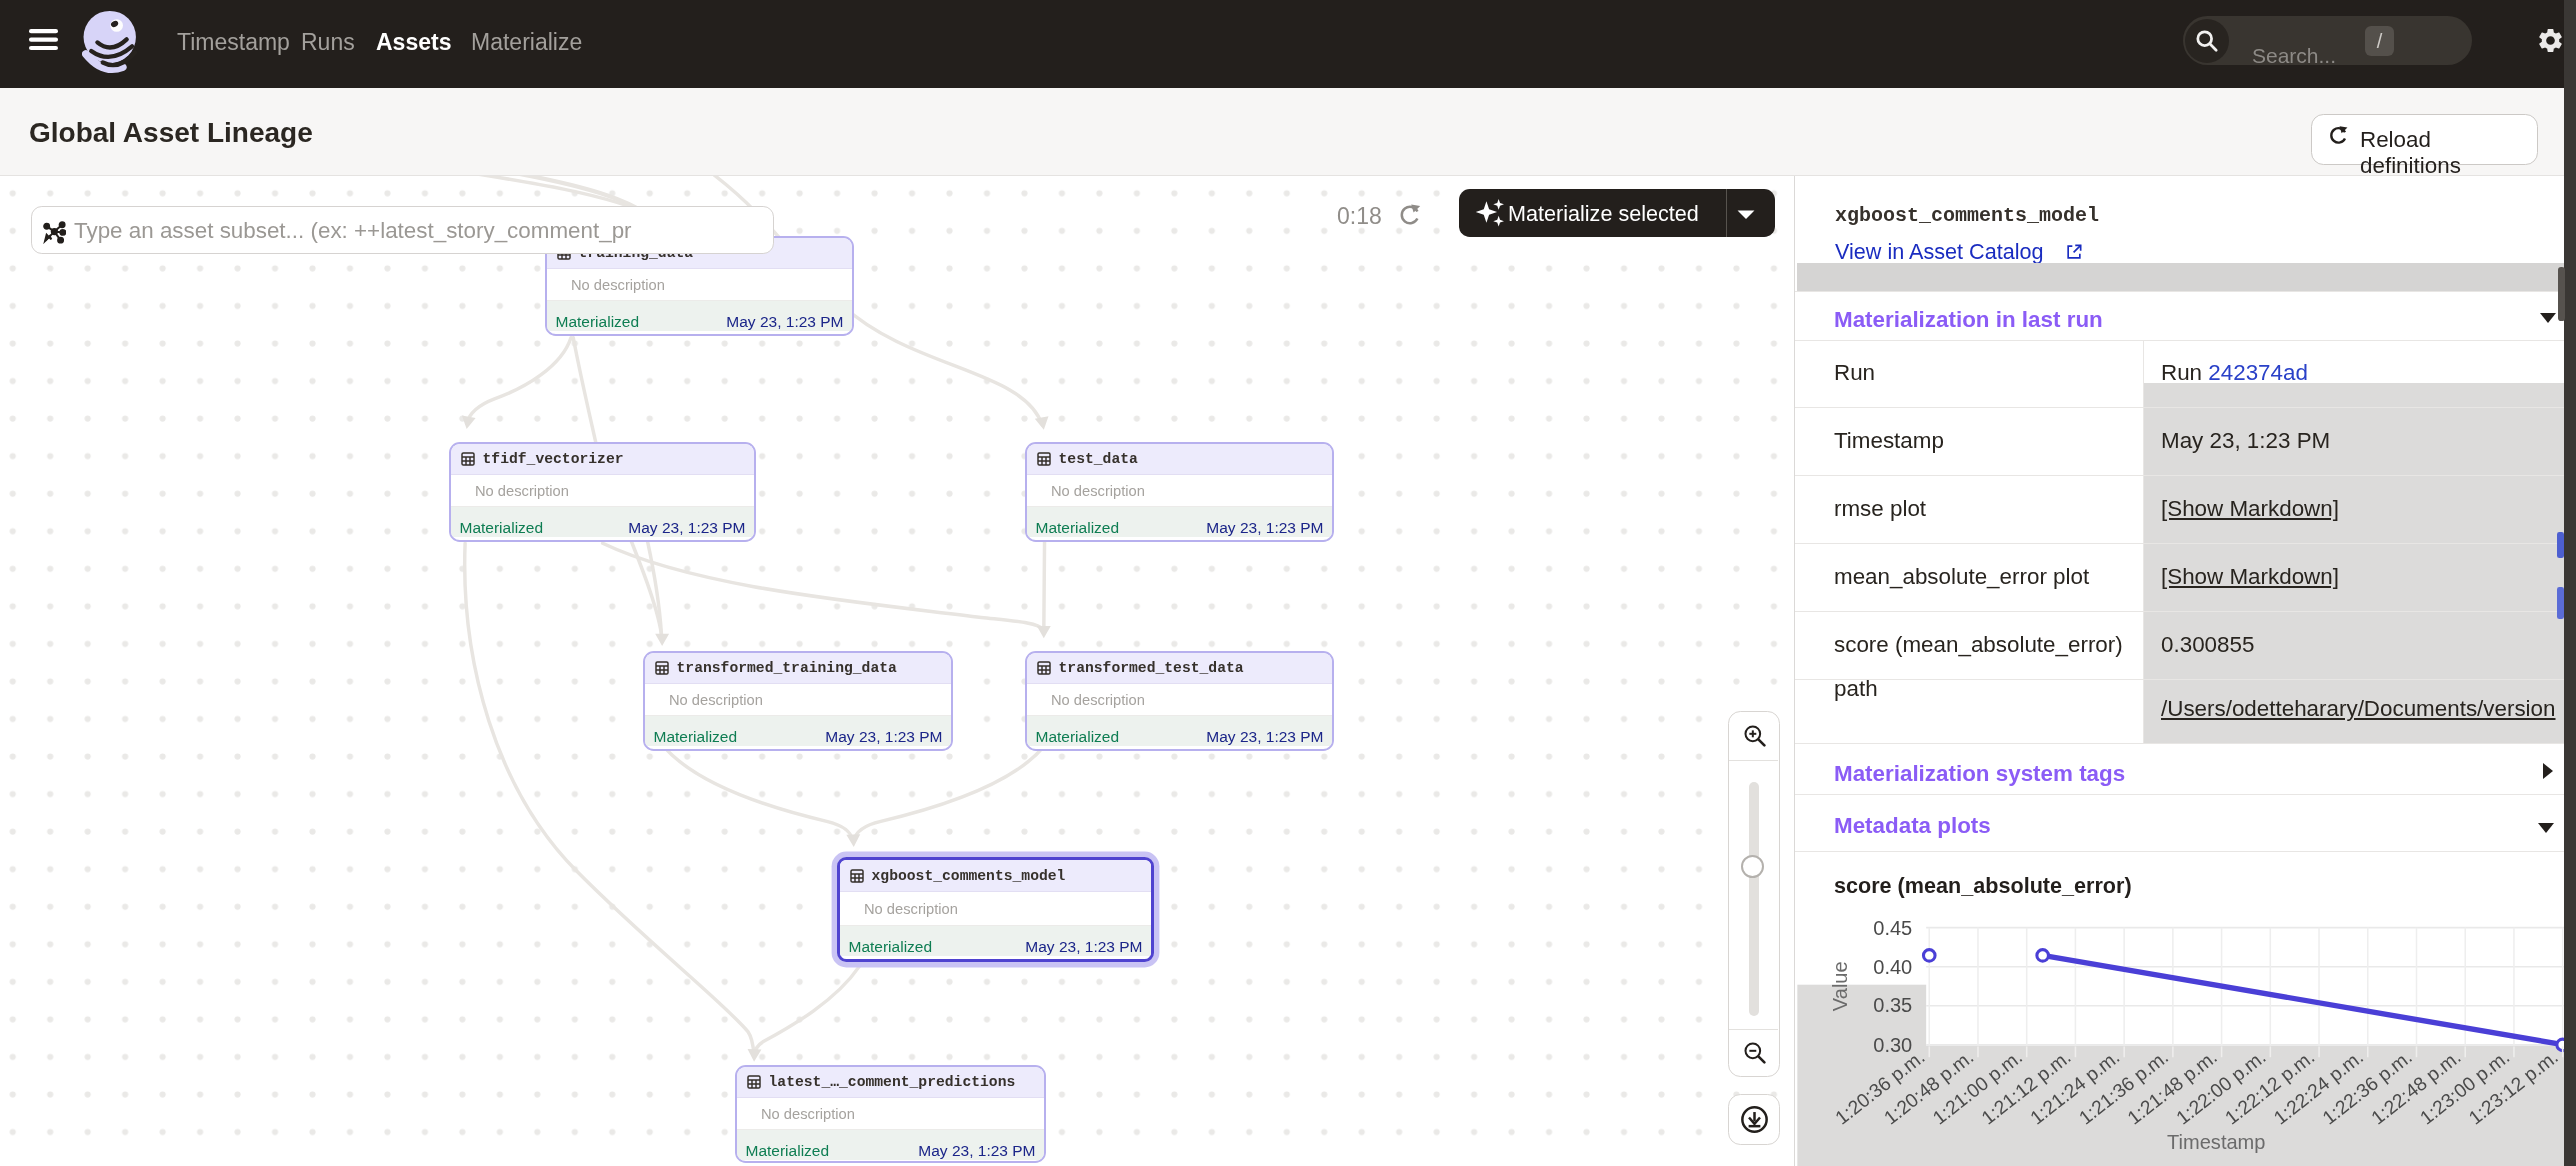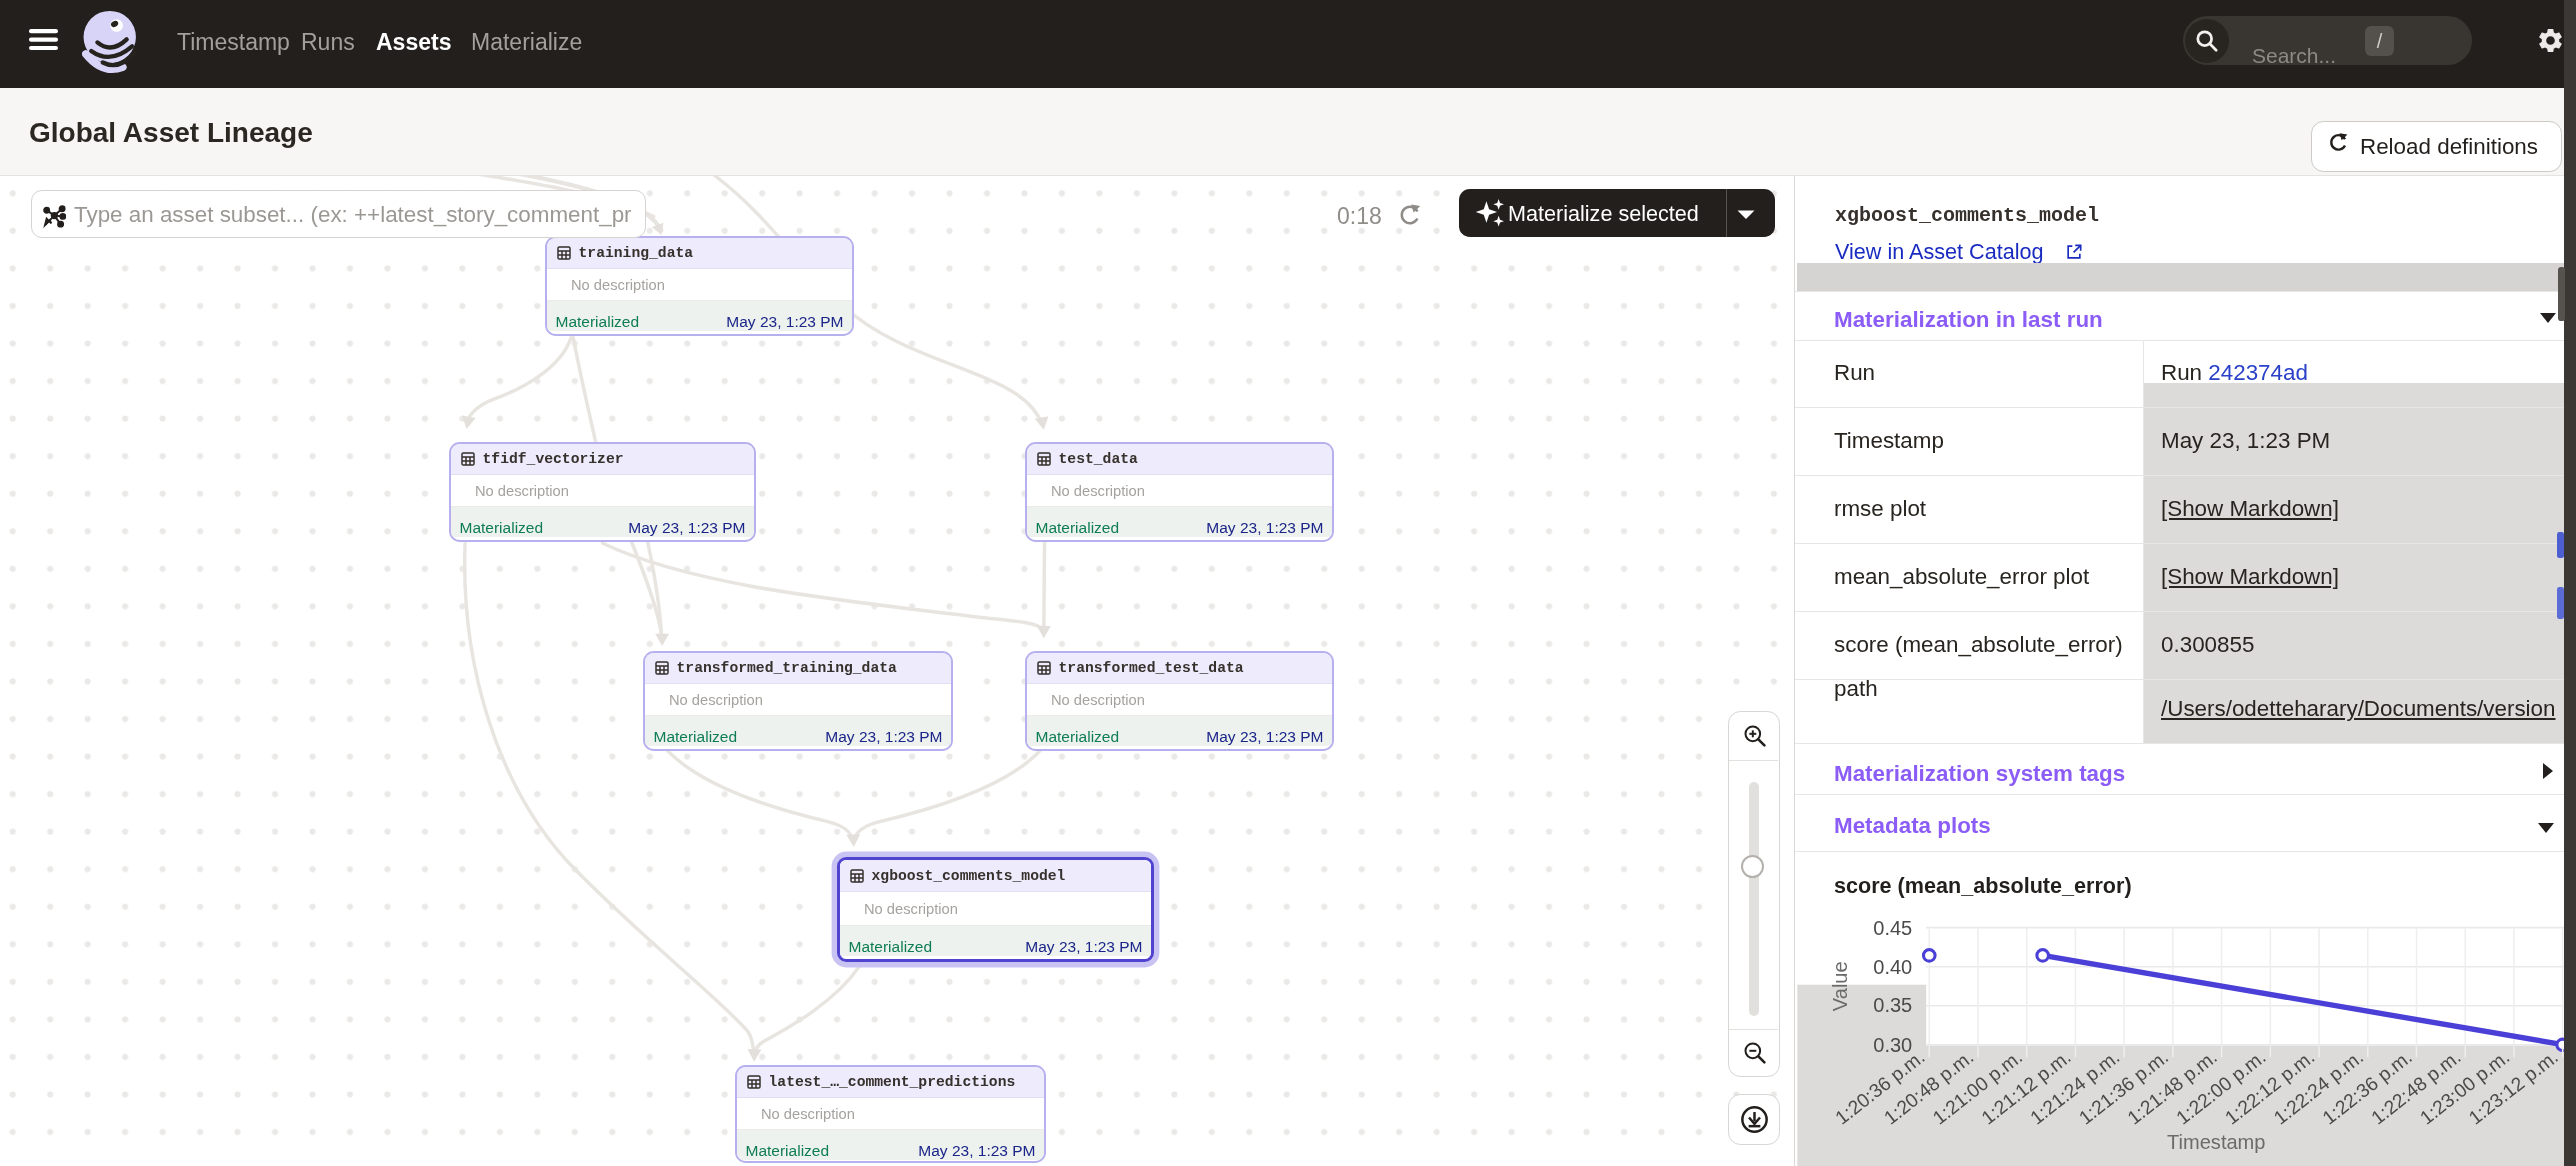--- a/index.html
+++ b/index.html
@@ -14,29 +14,29 @@
 .navlink.active { color:#ffffff; font-weight:700; }
 #searchpill { left:2183px; top:16px; width:289px; height:49px; border-radius:25px; background:#393530; }
 #searchcircle { left:2185px; top:18.5px; width:44px; height:44px; border-radius:50%; background:#282420; }
 #searchtext { left:2252px; top:44px; font-size:21px; color:#8d8a86; }
 #slashkey { left:2365px; top:25.5px; width:29px; height:30px; border-radius:6.2px; background:#54504b;
   color:#cfccc8; font-size:20px; text-align:center; line-height:30px; }
 
 
 #header { left:0; top:88px; width:2576px; height:88px; background:#f7f6f5; border-bottom:1.5px solid #e5e3e1; }
 #pagetitle { left:29px; top:29px; font-size:28px; font-weight:700; color:#2b2722; }
-#reloadbtn { left:2311px; top:33px; width:251px; height:51px; background:#ffffff; border:1.5px solid #ccc9c6;
+#reloadbtn { left:2311px; top:26px; width:227px; height:51px; background:#ffffff; border:1.5px solid #ccc9c6;
   border-radius:12.4px;padding-left:24px; }
 #reloadbtn span { position:absolute; left:48px; top:11.6px; font-size:22.4px; color:#231f1c; }
 
 
 #graph { left:0; top:176px; width:1794px; height:991px; background:#ffffff; overflow:hidden; }
 
 
-#filter { left:31px; top:14px; width:615px; height:48px; background:#fff; border:1.5px solid #d6d3d1;
+#filter { left:31px; top:30px; width:743px; height:48px; background:#fff; border:1.5px solid #d6d3d1;
   border-radius:10.8px; overflow:hidden; }
 #filter .ph { position:absolute; left:42px; top:10.8px; font-size:22.4px; color:#9b9894; white-space:nowrap; }
 #timer { left:1337px; top:27px; font-size:23px; color:#908d89; }
 #matbtn { left:1459px; top:13px; width:316px; height:48px; background:#231f1c; border-radius:10.8px; color:#fff; }
 #matbtn .lbl { position:absolute; left:49px; top:11.6px; font-size:21.6px; font-weight:500; }
 #matbtn .div { position:absolute; left:267px; top:0; width:0.8px; height:48px; background:#57534e; }
 
 
 .node { position:absolute; background:#fff; border:2.3px solid #b7b0ee; border-radius:10.8px; overflow:hidden; }
 .node .hd { height:31px; background:#edebfc; display:flex; align-items:center; padding-left:8.5px;

